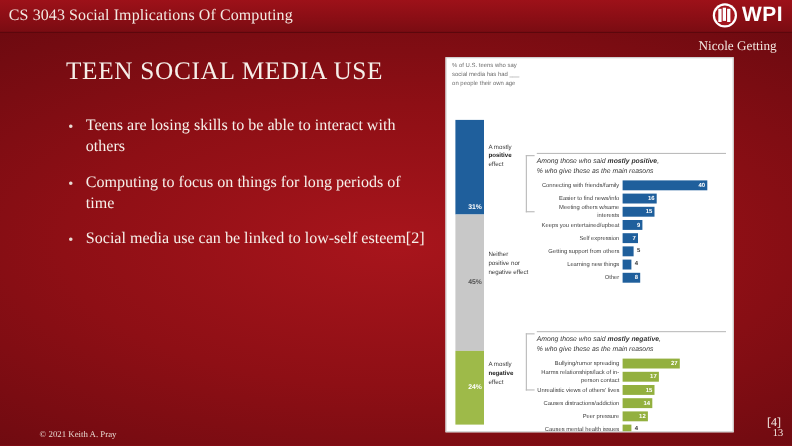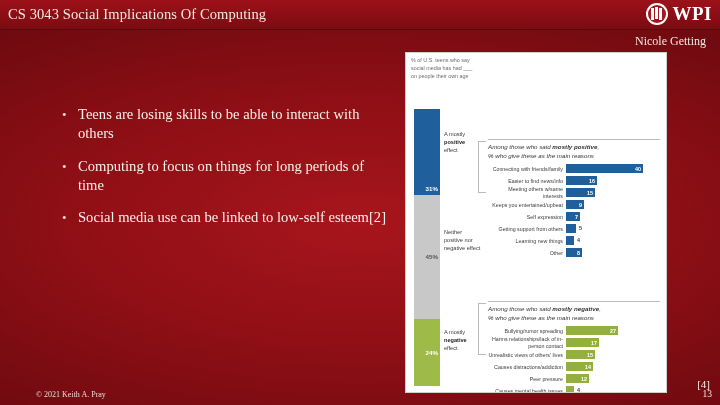--- a/index.html
+++ b/index.html
@@ -37,21 +37,21 @@
     content: ""; position: absolute; left: 2px; top: 2px;
     width: 18px; height: 18px; border-radius: 50%;
     background: #a4151d;
   }
   .wpi-seal::after {
     content: ""; position: absolute; left: 9.5px; top: 4px;
     width: 3px; height: 12px; background: #ffffff;
     box-shadow: -4px 1px 0 0 #ffffff, 4px 1px 0 0 #ffffff;
   }
   .wpi-word {
-    font-family: Liberation Serif, serif;
+    font-family: Liberation Sans, sans-serif;
     font-size: 19px; font-weight: bold; color: #ffffff;
     letter-spacing: 0.5px;
   }
   
   .author {
     position: absolute; right: 14px; top: 34px;
     font-size: 12px; color: #f2e7e0;
   }
   
   .slide-title {
@@ -161,20 +161,21 @@
 <div class="slide">
 
   <div class="header-bar"></div>
   <div class="header-title">CS 3043 Social Implications Of Computing</div>
   <div class="wpi-logo">
     <span class="wpi-seal"></span>
     <span class="wpi-word">WPI</span>
   </div>
 
   <div class="author">Nicole Getting</div>
+  <div class="slide-title">TEEN SOCIAL MEDIA USE</div>
 
   <div class="bullets">
     <div class="bullet">
       <span class="dot">•</span>
       <span>Teens are losing skills to be able to interact with others</span>
     </div>
     <div class="bullet">
       <span class="dot">•</span>
       <span>Computing to focus on things for long periods of time</span>
     </div>

